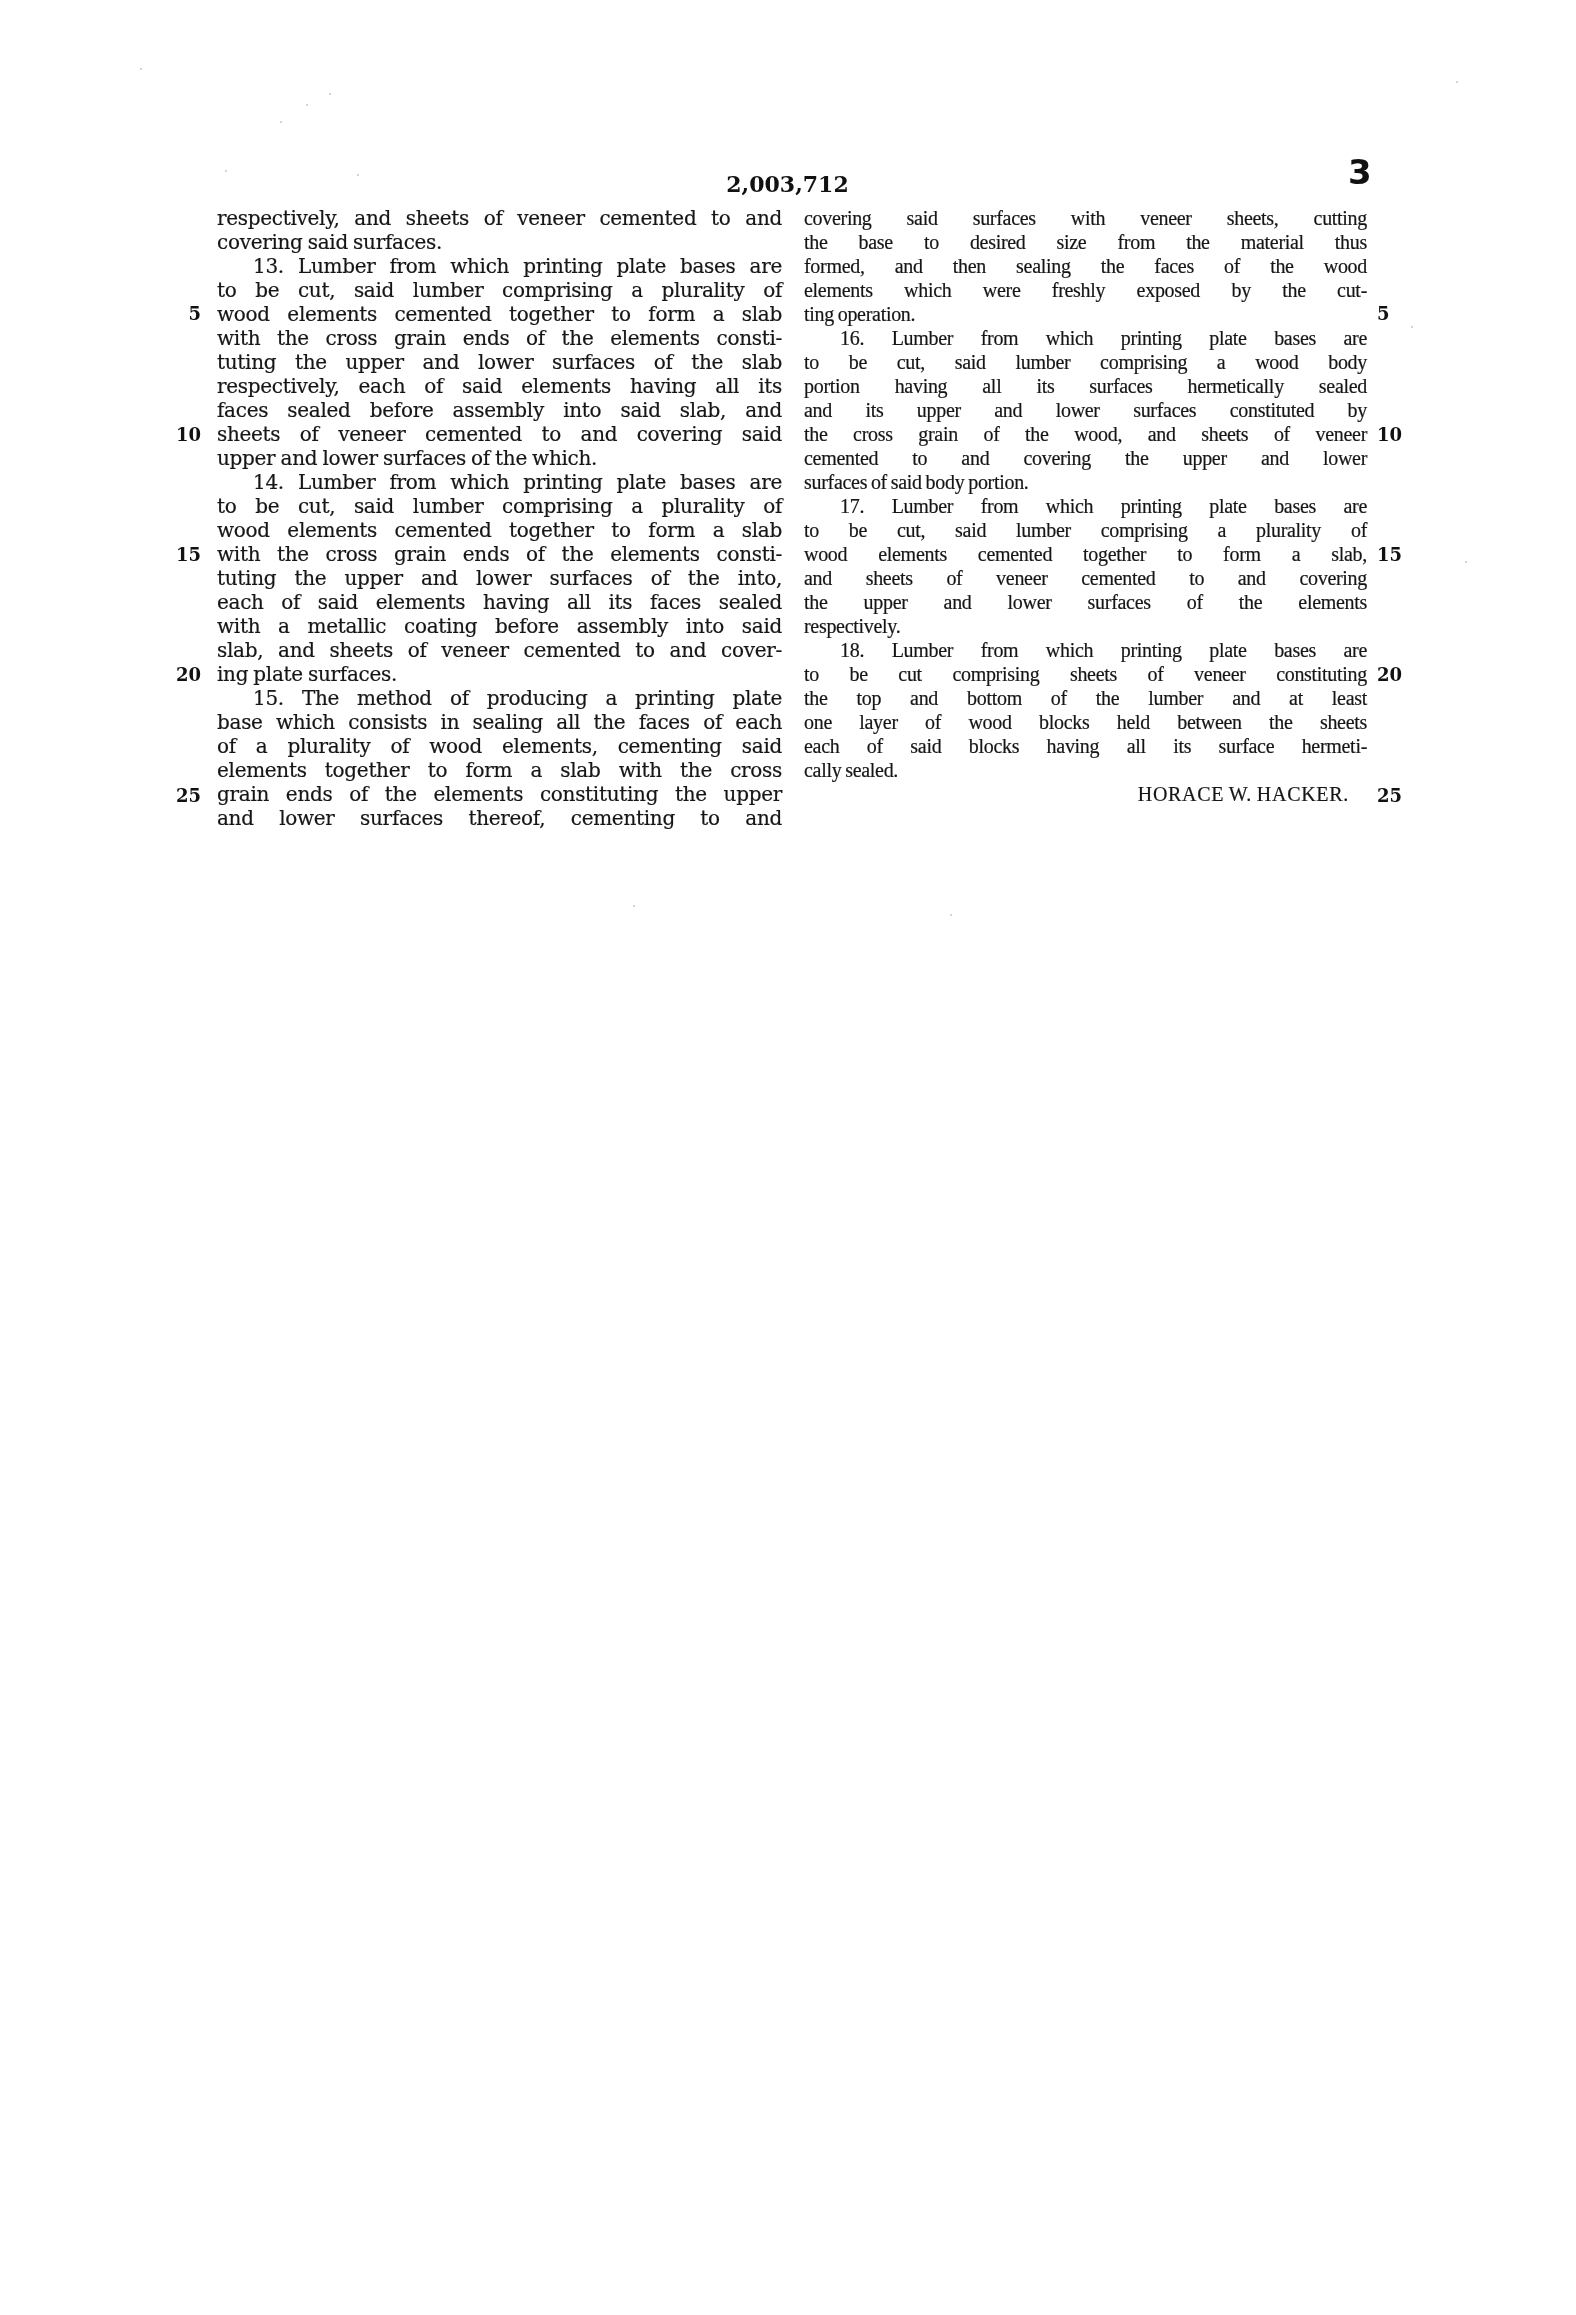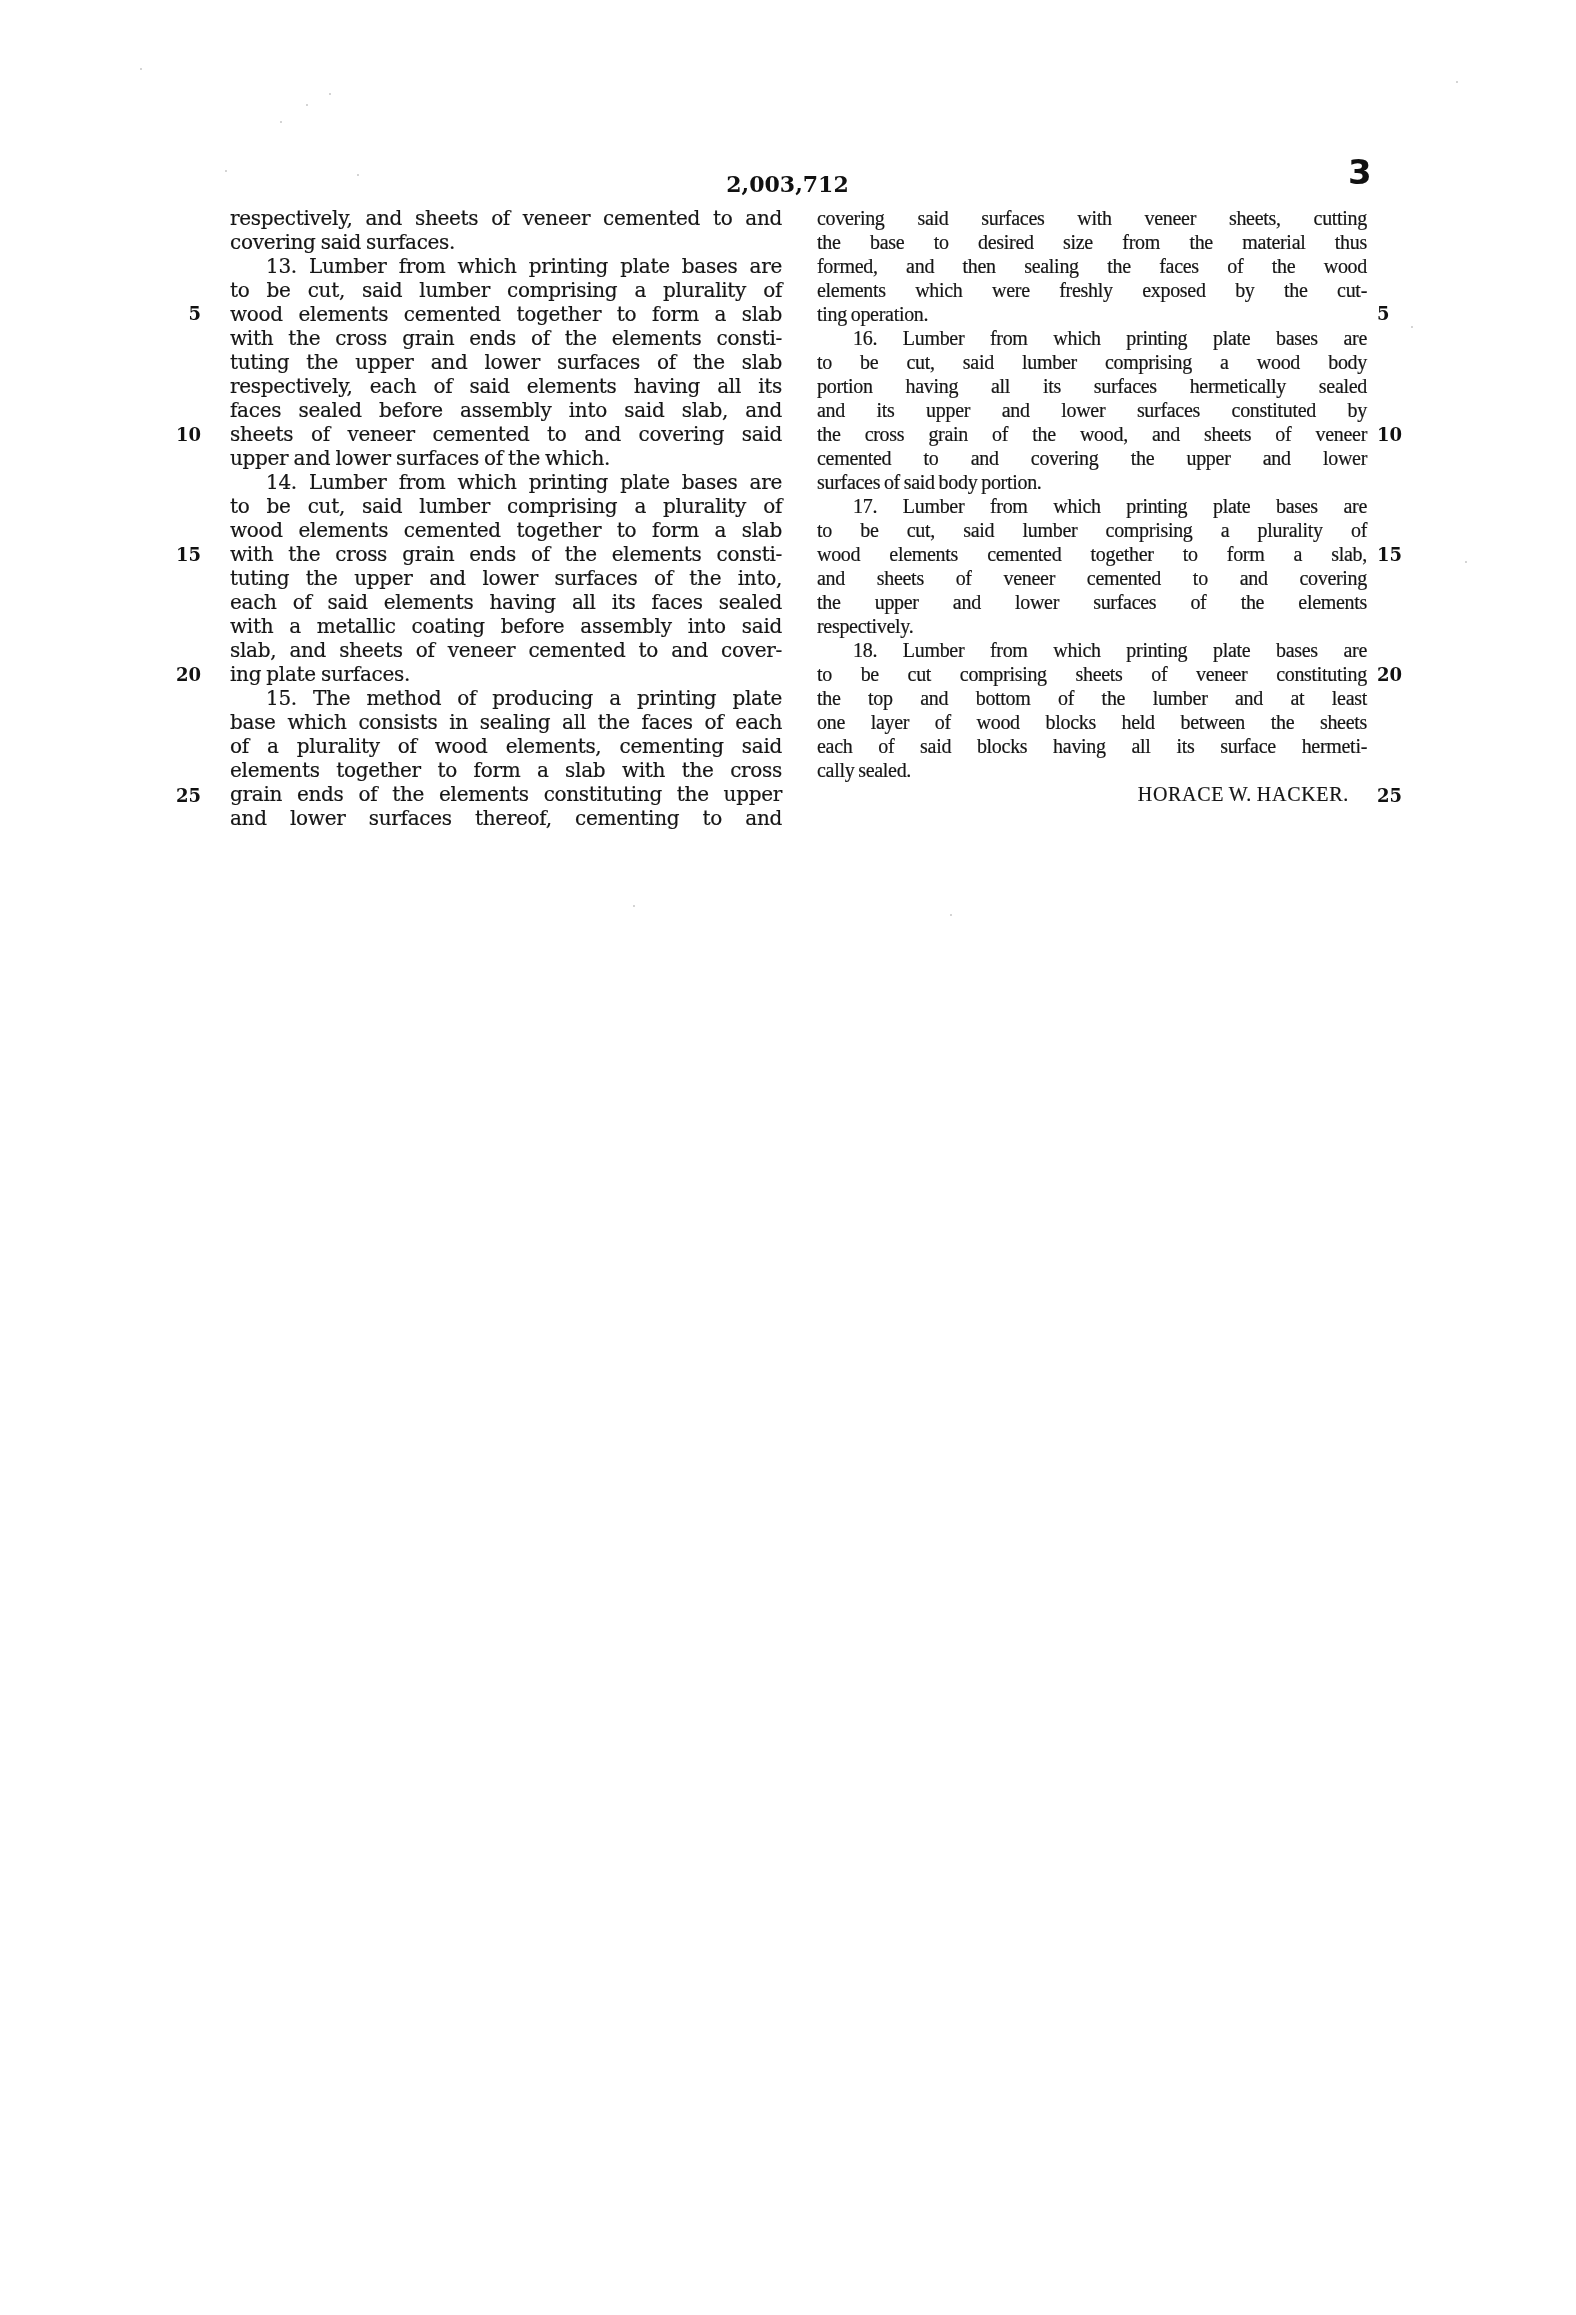--- a/index.html
+++ b/index.html
@@ -56,21 +56,20 @@
       height: 24px;
       line-height: 24px;
       font-size: 20px;
       white-space: nowrap;
       text-align: justify;
       text-align-last: justify;
       letter-spacing: -0.3px;
       word-spacing: -0.9px;
       font-weight: normal;
       color: #161616;
-      margin-left: 13px;
       -webkit-text-stroke: 0.2px #161616;
     }
     .line.last {
       text-align-last: left;
     }
     .line.indent {
       padding-left: 36px;
     }
     .line.signature {
       text-align-last: right;

